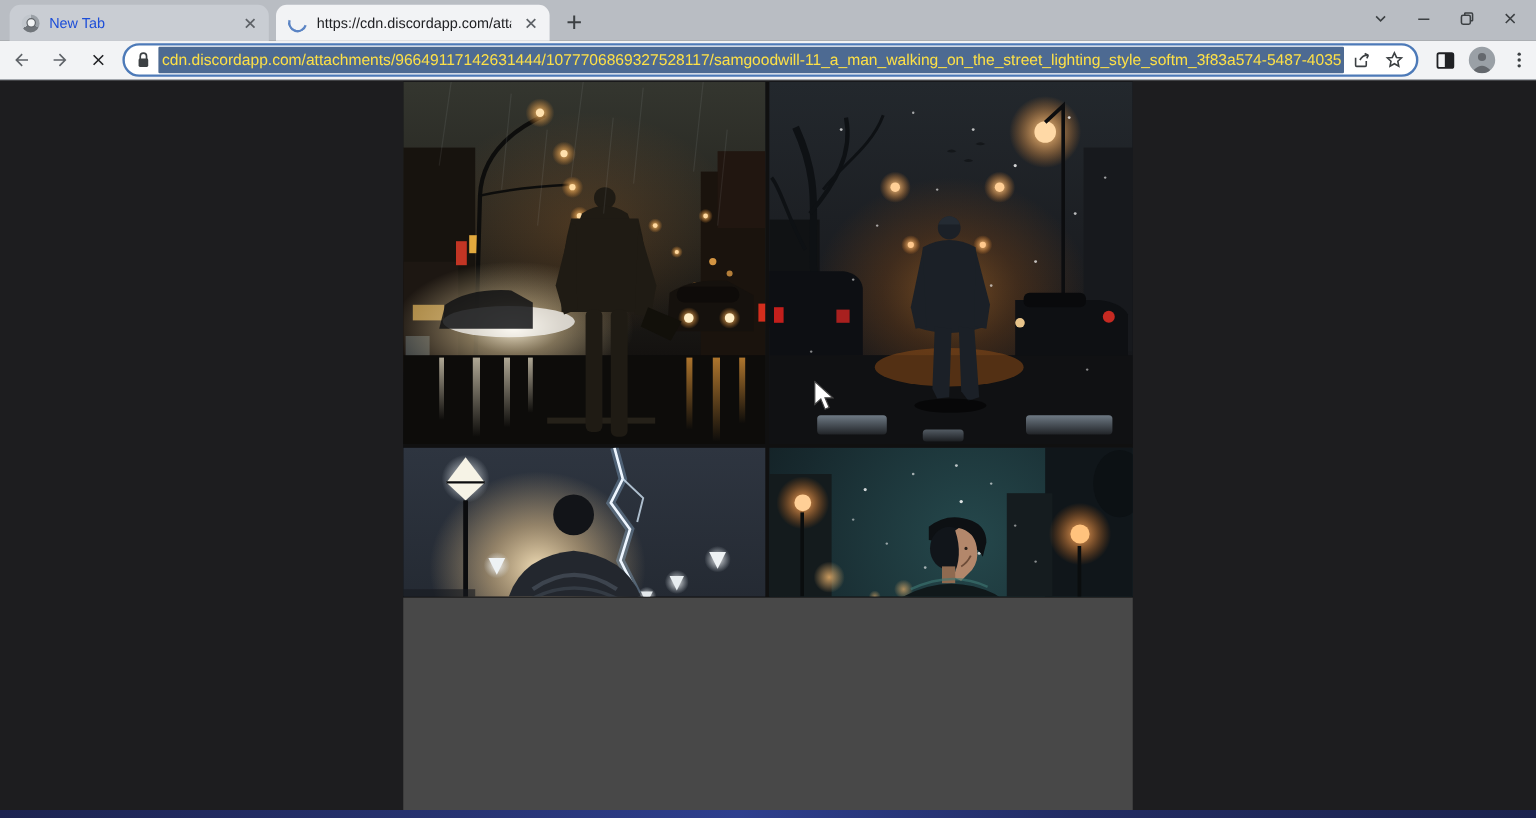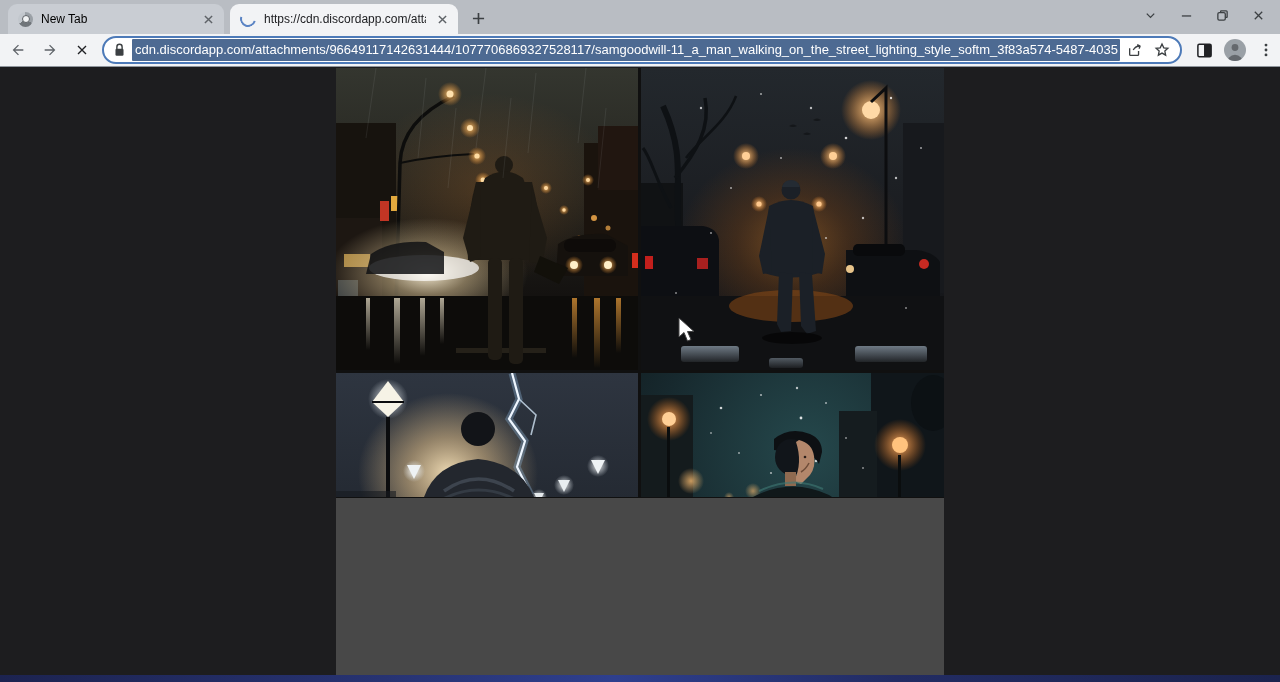--- a/index.html
+++ b/index.html
@@ -15,21 +15,21 @@
   }
   .tab{
     height:30px;display:flex;align-items:center;gap:8px;
     border-radius:9px 9px 0 0;padding:0 8px 0 10px;box-sizing:border-box;
     position:relative;
   }
   .tab.inactive{background:#c9cdd3;width:216px;margin-left:8px;}
   .tab.active{background:#f2f3f5;width:228px;margin-left:6px;}
   .tab .title{
     flex:1;font-size:12px;white-space:nowrap;overflow:hidden;
-    color:#000000;
+    color:#1d4ed8;
   }
   .tab.active .title{color:#202124;}
   .tab-close{
     width:16px;height:16px;border-radius:50%;display:flex;align-items:center;
     justify-content:center;flex:none;cursor:pointer;
   }
   .tab-close svg{width:9px;height:9px;stroke:#5f6368;stroke-width:1.6;}
   
   .chrome-fav{
     width:15px;height:15px;border-radius:50%;flex:none;position:relative;
@@ -69,21 +69,21 @@
   }
   .nav-btn svg{width:16px;height:16px;}
   .omnibox{
     height:24px;flex:1;margin:0 8px 0 6px;background:#ffffff;
     border:2px solid #4d7ab8;border-radius:15px;display:flex;align-items:center;
     padding:0 6px 0 9px;min-width:0;box-sizing:content-box;
   }
   .lock-icon{flex:none;width:13px;height:14px;margin-right:6px;}
   .url-text{
     flex:1;min-width:0;white-space:nowrap;overflow:hidden;
-    font-size:13px;line-height:20px;color:#ffffff;background:#4d6a92;
+    font-size:13px;line-height:20px;color:#fde047;background:#4d6a92;
     padding:1px 3px;border-radius:1px;
   }
   .omni-icon{
     width:24px;height:24px;display:flex;align-items:center;justify-content:center;
     flex:none;cursor:pointer;margin-left:3px;
   }
   .omni-icon svg{width:16px;height:16px;stroke:#3c4043;fill:none;stroke-width:1.5;}
   .side-panel-btn,.menu-btn{
     width:28px;height:28px;display:flex;align-items:center;justify-content:center;
     cursor:pointer;flex:none;

